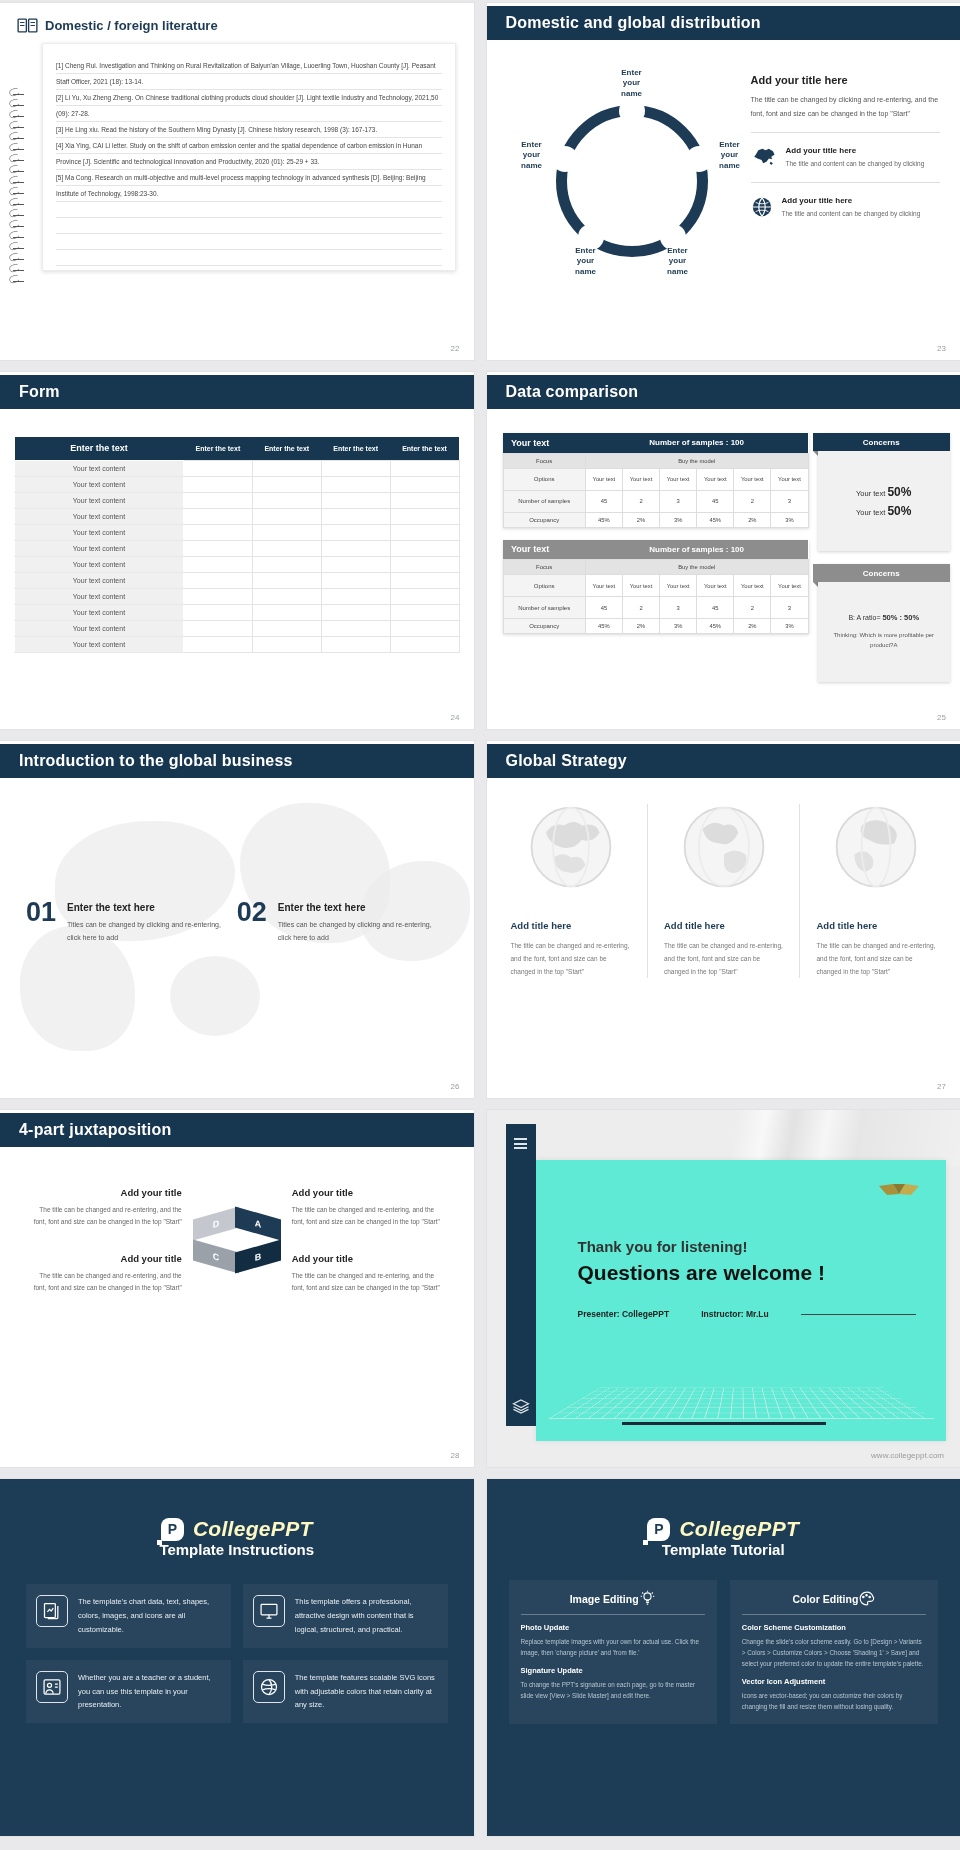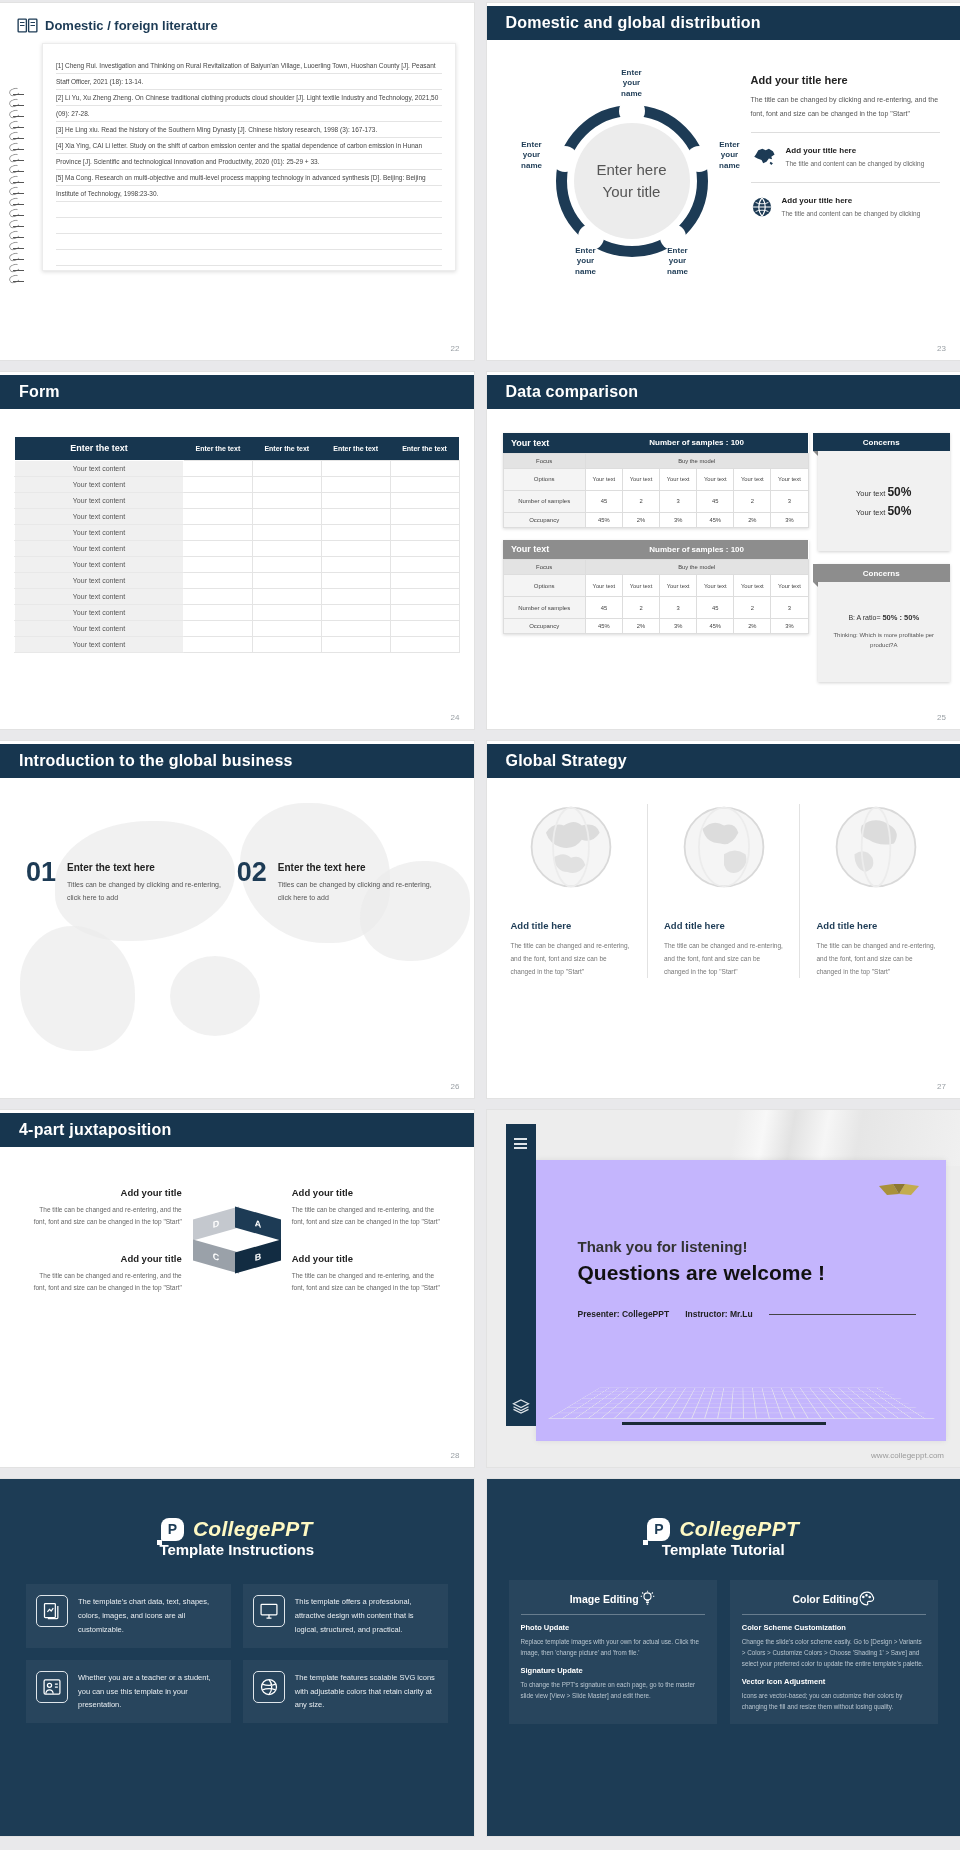--- a/index.html
+++ b/index.html
@@ -64,21 +64,21 @@
   .cn-body { background:#f1f1f1; height:100px; display:flex; flex-direction:column; align-items:center; justify-content:center; gap:5px; padding:0 6px; text-align:center; }
   .cn-line { font-size:7.5px; color:#333; }
   .cn-line b { font-size:12px; color:#222; font-weight:bold; }
   .cn-ratio { font-size:7px; color:#333; }
   .cn-ratio b { font-size:7.5px; }
   .cn-think { font-size:6px; color:#555; line-height:1.6; margin-top:4px; }
 
   
   .mapblob { position:absolute; background:#ebebeb; opacity:.7; }
   .s26-items { position:absolute; left:0; right:0; top:118px; display:flex; padding:0 26px; z-index:2; }
-  .s26-item { width:50%; display:flex; gap:11px; align-items:flex-start; }
+  .s26-item { width:50%; display:flex; gap:11px; align-items:flex-start;margin-top:40px; }
   .s26-num { font-size:27px; font-weight:bold; color:#1d3b55; line-height:1; }
   .s26-item h4 { font-size:10px; color:#222; margin:3px 0 5px; }
   .s26-item p { font-size:7px; color:#555; line-height:1.9; width:160px; }
 
   
   .s27-body { display:flex; padding:26px 8px 0; }
   .s27-col { width:33.33%; padding:0 16px; }
   .s27-col + .s27-col { border-left:1px solid #e2e2e2; }
   .s27-col svg { display:block; margin:0 auto 30px; }
   .s27-col h4 { font-size:9.5px; color:#1d3b55; margin-bottom:8px; }
@@ -96,26 +96,26 @@
   .jx-c { left:2px; bottom:8px; background:#9aa1a9; transform:skewY(16deg); }
   .jx-b { right:2px; bottom:8px; background:#122c42; transform:skewY(-16deg); }
 
   
   .s29 { background:#ededed; }
   .s29-top { position:absolute; top:0; left:0; right:0; height:56px; background:linear-gradient(100deg,#ededed 52%,#f8f8f8 58%,#e2e2e2 64%,#f6f6f6 71%,#e6e6e6 78%,#f0f0f0 100%); }
   .s29-side { position:absolute; left:19px; top:14px; width:30px; height:302px; background:#17364f; z-index:3; }
   .burger { margin:14px auto 0; width:13px; }
   .burger i { display:block; height:2px; background:#dfe5ea; margin-bottom:2.5px; }
   .s29-layers { position:absolute; bottom:12px; left:6px; }
-  .s29-card { position:absolute; left:49px; top:50px; right:14px; bottom:26px; background:#c4b5fd; box-shadow:0 0 6px rgba(0,0,0,.08); z-index:2; }
+  .s29-card { position:absolute; left:49px; top:50px; right:14px; bottom:26px; background:#5eead4; box-shadow:0 0 6px rgba(0,0,0,.08); z-index:2; }
   .s29-logo { position:absolute; top:22px; right:26px; }
   .s29-text { position:absolute; left:42px; top:78px; right:30px; }
   .s29-t1 { font-size:15px; font-weight:bold; color:#333; }
   .s29-t2 { font-size:21px; font-weight:bold; color:#111; margin-top:6px; }
-  .s29-pres { display:flex; align-items:center; gap:16px; margin-top:24px; font-size:8.5px; font-weight:bold; color:#222; }
+  .s29-pres { display:flex; align-items:center; gap:32px; margin-top:24px; font-size:8.5px; font-weight:bold; color:#222; }
   .s29-pres .tail { flex:1; border-top:1px solid #444; }
   .mesh { position:absolute; left:12px; right:12px; bottom:22px; height:64px; opacity:.75;
     background:repeating-linear-gradient(to right,#ececec 0 1px,transparent 1px 13px),repeating-linear-gradient(to bottom,#ececec 0 1px,transparent 1px 9px);
     transform:perspective(130px) rotateX(48deg); transform-origin:bottom; }
   .s29-line { position:absolute; bottom:16px; left:86px; right:120px; height:3px; background:#1b2a38; }
   .s29-site { position:absolute; bottom:7px; right:16px; font-size:8px; color:#9b9b9b; z-index:4; }
 
   
   .dark { background:#1d3c55; }
   .logo-row { display:flex; align-items:center; justify-content:center; gap:9px; padding-top:38px; }
@@ -184,24 +184,20 @@
       <span>Domestic and global distribution</span>
     </header>
     <div class="s23-body">
       <div class="wheel">
         <div class="ring"></div>
         <span class="gap" style="left:102px;top:32px"></span>
         <span class="gap" style="left:169px;top:80px"></span>
         <span class="gap" style="left:143px;top:158px"></span>
         <span class="gap" style="left:61px;top:158px"></span>
         <span class="gap" style="left:35px;top:80px"></span>
-        <div class="blob">
-          <span>Enter here</span>
-          <span>Your title</span>
-        </div>
         <span class="wlabel" style="left:96px;top:2px">Enter your name</span>
         <span class="wlabel" style="left:-4px;top:74px">Enter your name</span>
         <span class="wlabel" style="left:194px;top:74px">Enter your name</span>
         <span class="wlabel" style="left:50px;top:180px">Enter your name</span>
         <span class="wlabel" style="left:142px;top:180px">Enter your name</span>
       </div>
       <div class="s23-right">
         <h3>Add your title here</h3>
         <p class="s23-par">The title can be changed by clicking and re-entering, and the font, font and size can be changed in the top "Start"</p>
         <div class="hr"></div>

